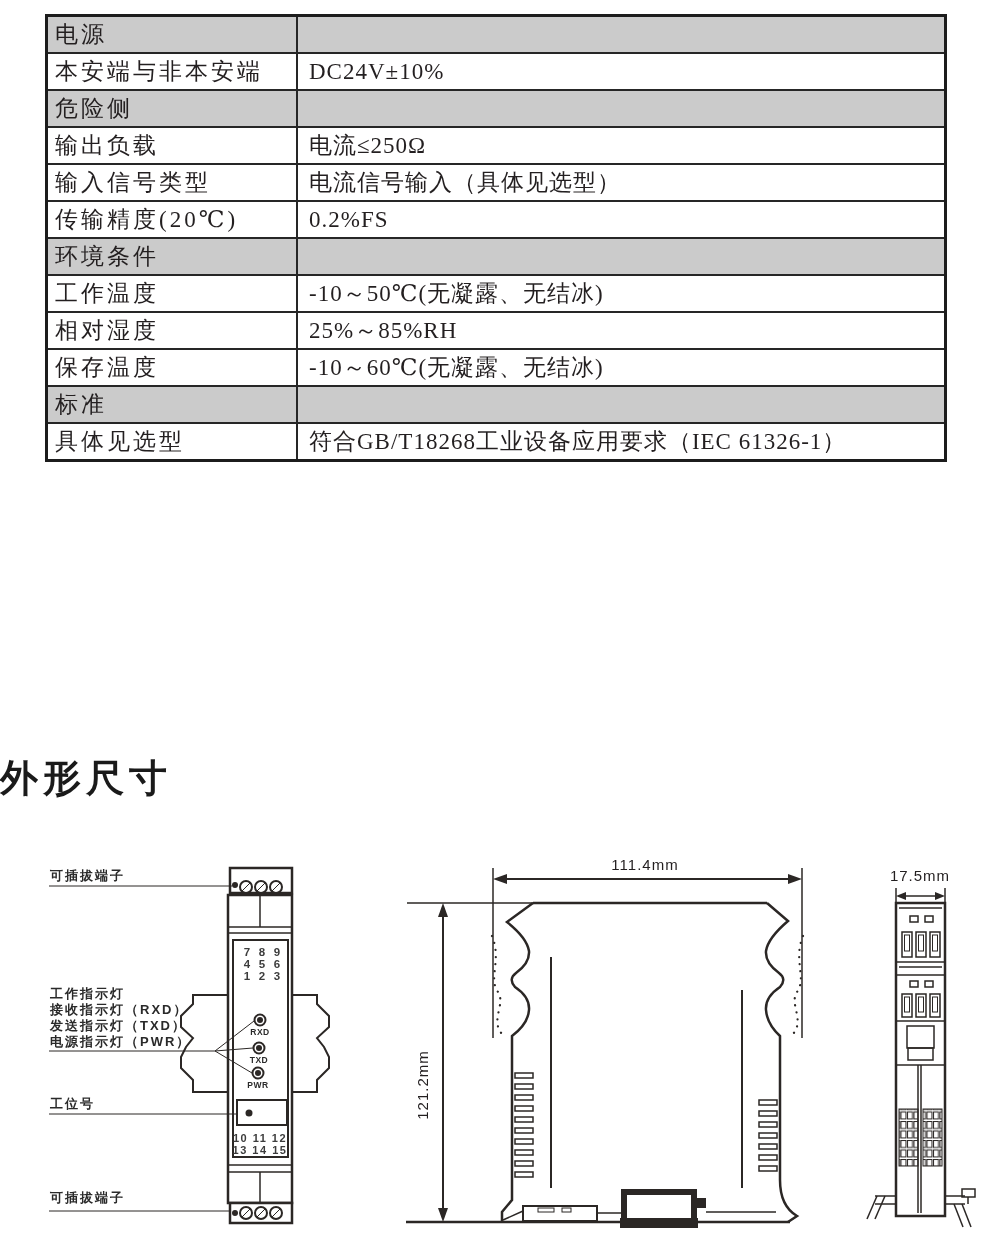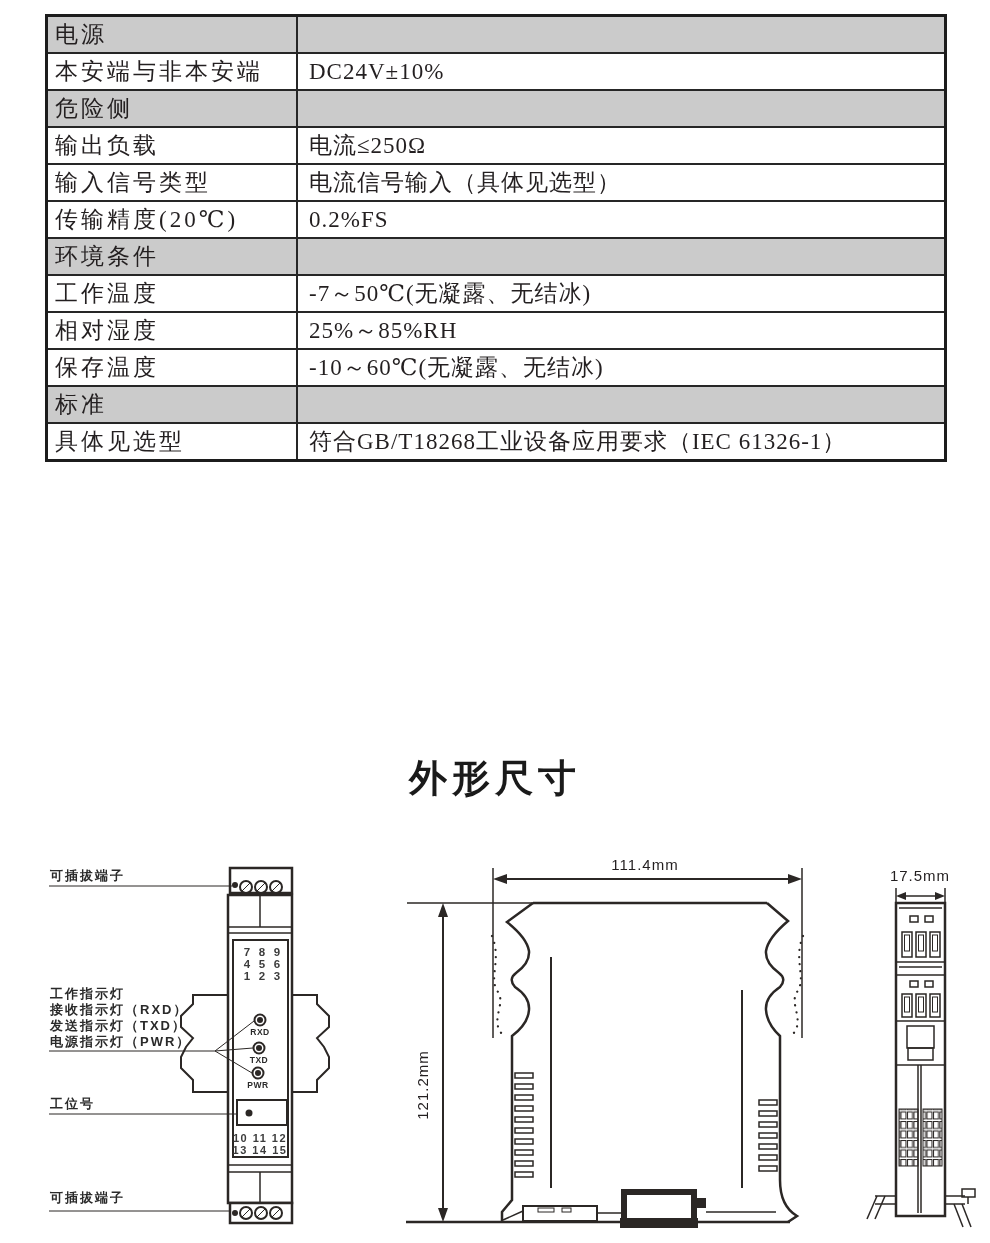--- a/index.html
+++ b/index.html
@@ -17,21 +17,21 @@
   .spec-table td{
     border:2px solid #262626;height:35px;vertical-align:middle;
     font-size:23px;line-height:1.1;white-space:nowrap;overflow:hidden;
   }
   .spec-table td.c1{width:223px;padding:0 18px 0 7px;letter-spacing:3px;}
   .spec-table td.c2{padding:0 6px 0 11px;letter-spacing:1px;}
   .spec-table tr.section td{background:#cbcbcb;}
   
   .dim-title{
     position:absolute;left:0;top:753px;width:990px;margin:0;
-    text-align:center;font-family:"Liberation Sans","DejaVu Sans",sans-serif;
+    text-align:left;font-family:"Liberation Sans","DejaVu Sans",sans-serif;
     font-weight:bold;font-size:38px;letter-spacing:5px;color:#1a1a1a;
   }
   
   svg{position:absolute;}
   .front-view{left:35px;top:858px;}
   .side-view{left:390px;top:840px;}
   .end-view{left:855px;top:855px;}
   .lbl{font-family:"Liberation Sans","DejaVu Sans",sans-serif;font-weight:bold;
        font-size:13px;letter-spacing:2px;fill:#2a2a2a;}
   .dimtxt{font-family:"Liberation Sans","DejaVu Sans",sans-serif;
@@ -80,21 +80,21 @@
       <tr>
         <td class="c1">传输精度(20℃)</td>
         <td class="c2">0.2%FS</td>
       </tr>
       <tr class="section">
         <td class="c1">环境条件</td>
         <td class="c2"></td>
       </tr>
       <tr>
         <td class="c1">工作温度</td>
-        <td class="c2">-7～50℃(无凝露、无结冰)</td>
+        <td class="c2">-10～50℃(无凝露、无结冰)</td>
       </tr>
       <tr>
         <td class="c1">相对湿度</td>
         <td class="c2">25%～85%RH</td>
       </tr>
       <tr>
         <td class="c1">保存温度</td>
         <td class="c2">-10～60℃(无凝露、无结冰)</td>
       </tr>
       <tr class="section">

